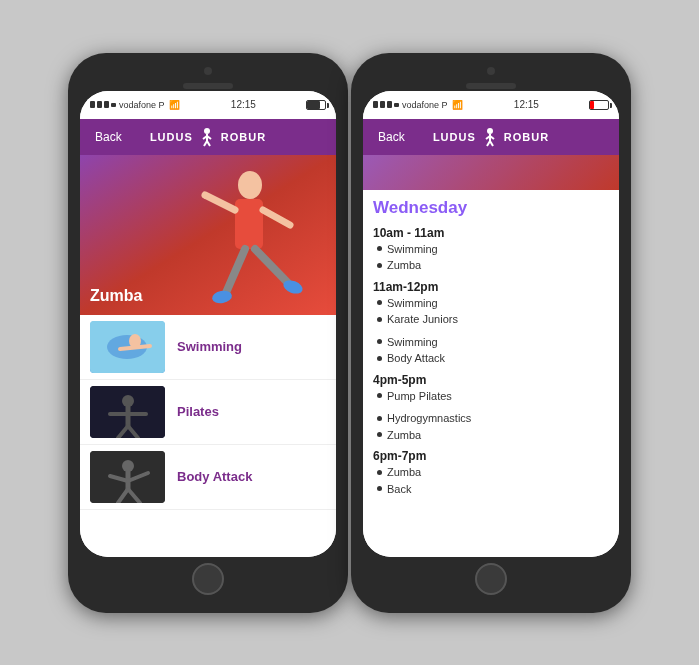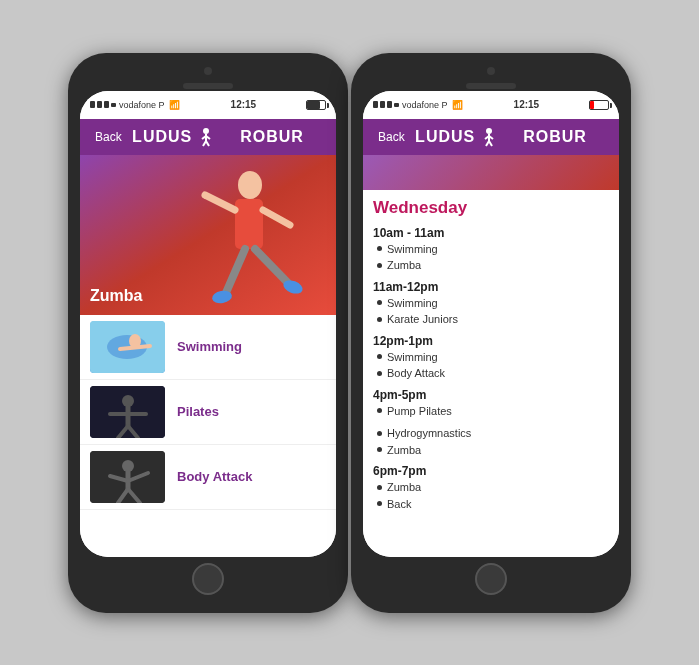--- a/index.html
+++ b/index.html
@@ -43,21 +43,21 @@
       display: flex;
       justify-content: space-between;
       align-items: center;
       padding: 4px 10px;
       background: #fff;
       font-size: 9px;
       color: #333;
       min-height: 20px;
     }
     .phone-top-bar .carrier { font-size: 9px; }
-    .phone-top-bar .time { font-size: 10px; font-weight: 700; }
+    .phone-top-bar .time { font-size: 10px; font-weight: 400; }
     .phone-top-bar .battery {
       width: 20px; height: 10px;
       border: 1.5px solid #333;
       border-radius: 2px;
       position: relative;
     }
     .phone-top-bar .battery::after {
       content: '';
       position: absolute;
       right: -4px; top: 2px;
@@ -86,25 +86,24 @@
       font-size: 12px;
       position: absolute;
       left: 15px;
     }
     .app-header .logo {
       display: flex;
       align-items: center;
       margin: 0 auto;
     }
     .logo-text {
-      font-size: 16px;
+      font-size: 11px;
       font-weight: 700;
       color: #fff;
       letter-spacing: 1px;
-      margin-left: 20px;
     }
     .logo-icon {
       width: 22px;
       height: 22px;
       margin: 0 3px;
     }
 
     
     .hero-image {
       width: 100%;
@@ -172,21 +171,21 @@
       background: linear-gradient(135deg, #9b59b6, #c0392b);
       height: 35px;
       display: flex;
       align-items: flex-end;
       padding-bottom: 4px;
       padding-left: 10px;
     }
     .day-header {
       font-size: 17px;
       font-weight: 700;
-      color: #be185d;
+      color: #8b5cf6;
       padding: 8px 10px 4px;
     }
     .time-block {
       padding: 4px 10px 2px;
     }
     .time-label {
       font-size: 12px;
       font-weight: 700;
       color: #222;
       margin-bottom: 1px;
@@ -434,21 +433,20 @@
               <span>Swimming</span>
             </div>
             <div class="activity-item">
               <div class="bullet"></div>
               <span>Karate Juniors</span>
             </div>
           </div>
         </div>
 
         <div class="time-block">
-          <div class="time-label">12pm-1pm</div>
           <div class="time-activities">
             <div class="activity-item">
               <div class="bullet"></div>
               <span>Swimming</span>
             </div>
             <div class="activity-item">
               <div class="bullet"></div>
               <span>Body Attack</span>
             </div>
           </div>

